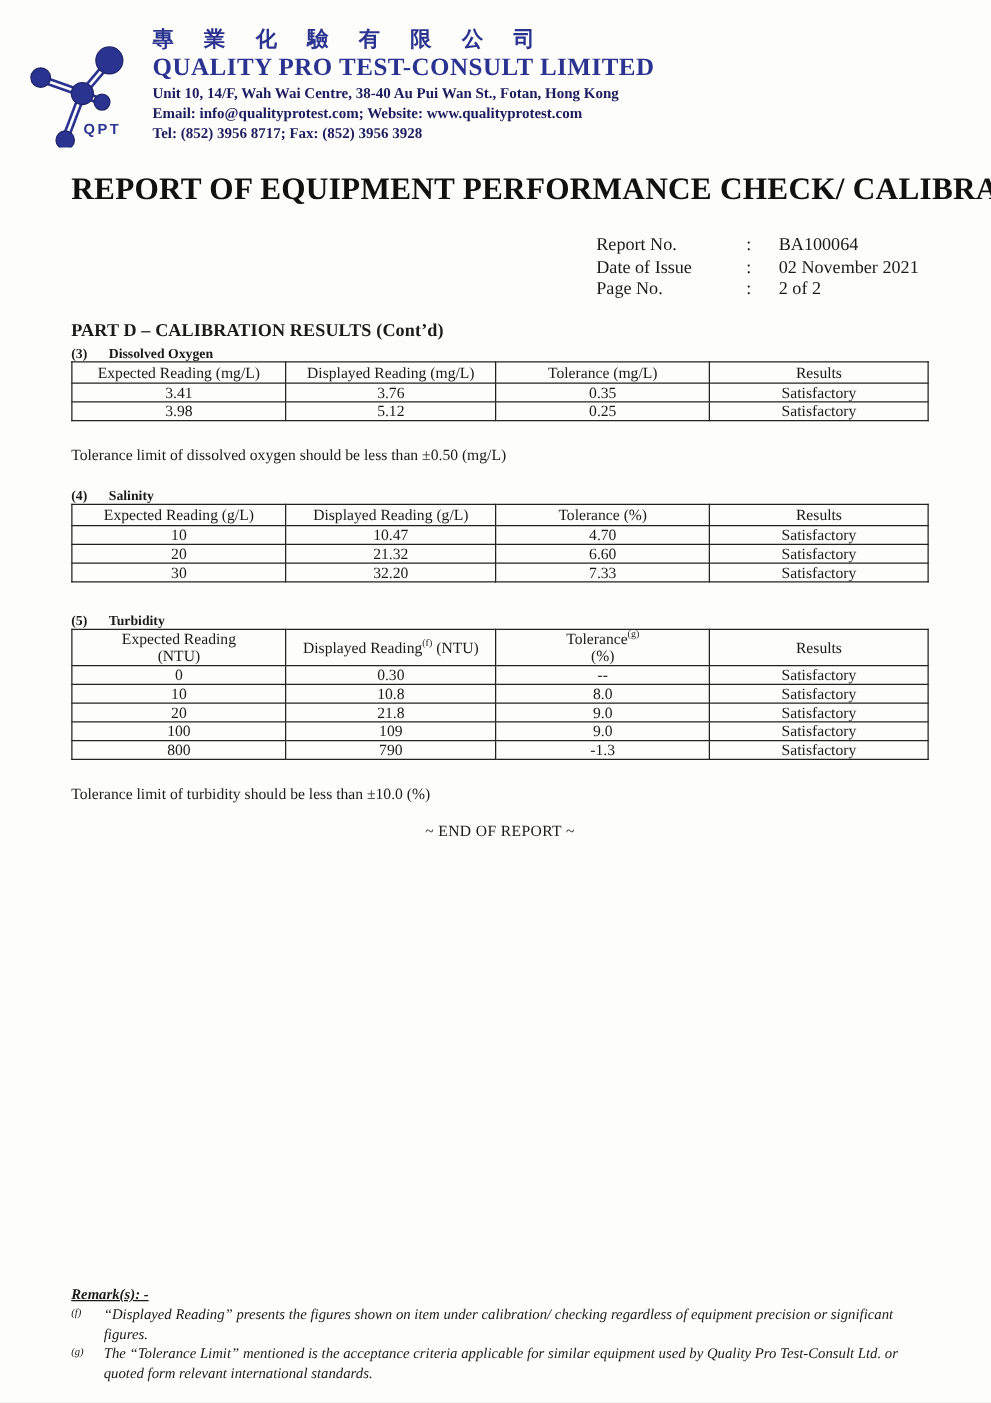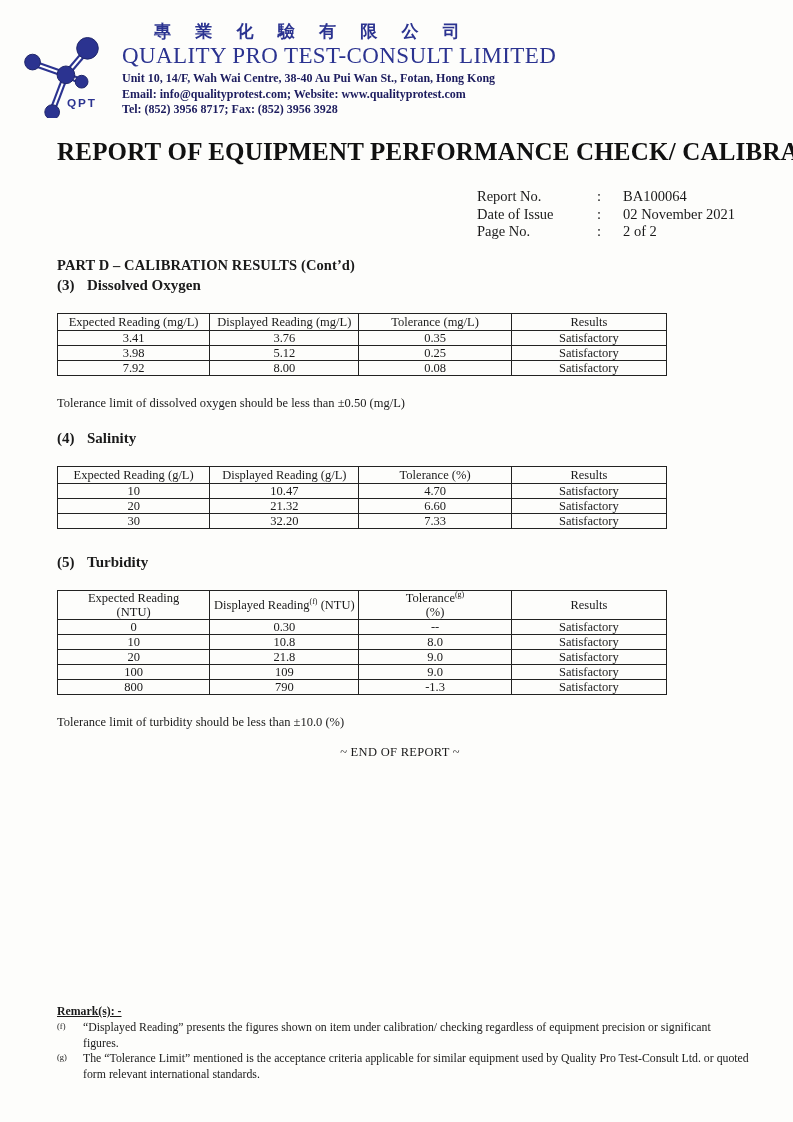--- a/index.html
+++ b/index.html
@@ -13,24 +13,24 @@
     color: #1a1a1a;
     overflow: hidden;
   }
 
   
   .header { position: absolute; top: 14px; left: 10px; display: flex; }
   .logo-box { width: 102px; height: 104px; flex: 0 0 auto; }
   .hdr-text { margin-left: 10px; padding-top: 8px; }
   .company-zh {
     color: #2b3390; font-weight: bold; font-size: 17px;
-    letter-spacing: 10px; line-height: 1.2; white-space: nowrap; margin-left: 32px;
+    letter-spacing: 10px; line-height: 1.2; white-space: nowrap;
   }
   .company-en {
-    color: #2b3390; font-weight: 400; font-size: 23px;
+    color: #2b3390; font-weight: 700; font-size: 20px;
     letter-spacing: 0.4px; line-height: 1.25; white-space: nowrap;
   }
   .addr-line {
     color: #1c1c5e; font-weight: bold; font-size: 12px;
     line-height: 1.3; white-space: nowrap;
   }
 
   
   .title {
     position: absolute; top: 138px; left: 57px;
@@ -43,41 +43,41 @@
   .ri-row { display: flex; line-height: 17.5px; }
   .ri-label { width: 120px; }
   .ri-sep { width: 26px; }
 
   
   .partd {
     position: absolute; top: 257px; left: 57px;
     font-size: 14.5px; font-weight: bold; letter-spacing: 0.1px;
   }
   .sections { position: absolute; top: 277px; left: 57px; width: 688px; }
-  .section-heading { font-size: 15px; font-weight: bold; }
+  .section-heading { font-size: 11px; font-weight: bold; }
   .sec-num { display: inline-block; width: 30px; }
   .cal-table {
-    width: 610px; margin-top: 19px; border-collapse: collapse;
+    width: 686px; margin-top: 0; border-collapse: collapse;
     font-size: 12.5px; table-layout: fixed;
   }
   .cal-table th, .cal-table td {
     border: 1px solid #222; text-align: center; vertical-align: middle;
     font-weight: normal; padding: 0 2px; height: 15px; line-height: 14px;
   }
   .cal-table th { height: 17px; }
   .cal-table sup { font-size: 8px; line-height: 0; }
   .table-note { font-size: 12.5px; margin-top: 20px; }
   .section-gap-4 { margin-top: 19px; }
   .section-gap-5 { margin-top: 25px; }
   .end-report { text-align: center; width: 686px; margin-top: 15px; font-size: 12.5px; letter-spacing: 0.3px; }
 
   
   .remarks {
-    position: absolute; top: 1004px; left: 57px; width: 692px;
-    font-size: 11.8px; color: #1a1a1a;
+    position: absolute; top: 1028px; left: 57px; width: 692px;
+    font-style: italic; font-size: 11.8px; color: #1a1a1a;
   }
   .remarks-heading { font-weight: bold; text-decoration: underline; margin-bottom: 1px; }
   .remark-item { display: flex; line-height: 1.32; }
   .remark-marker { width: 26px; flex: 0 0 auto; font-size: 8.5px; padding-top: 1px; }
   .remark-text { flex: 1; }
 </style>
 </head>
 <body>
 
 <div class="page">
@@ -165,26 +165,20 @@
               <td>3.76</td>
               <td>0.35</td>
               <td>Satisfactory</td>
             </tr>
             <tr>
               <td>3.98</td>
               <td>5.12</td>
               <td>0.25</td>
               <td>Satisfactory</td>
             </tr>
-            <tr>
-              <td>7.92</td>
-              <td>8.00</td>
-              <td>0.08</td>
-              <td>Satisfactory</td>
-            </tr>
           </tbody>
         </table>
       <div class="table-note">Tolerance limit of dissolved oxygen should be less than ±0.50 (mg/L)</div>
     </div>
 
     <div class="section section-gap-4">
       <div class="section-heading">
         <span class="sec-num">(4)</span><span>Salinity</span>
       </div>
       <table class="cal-table">

